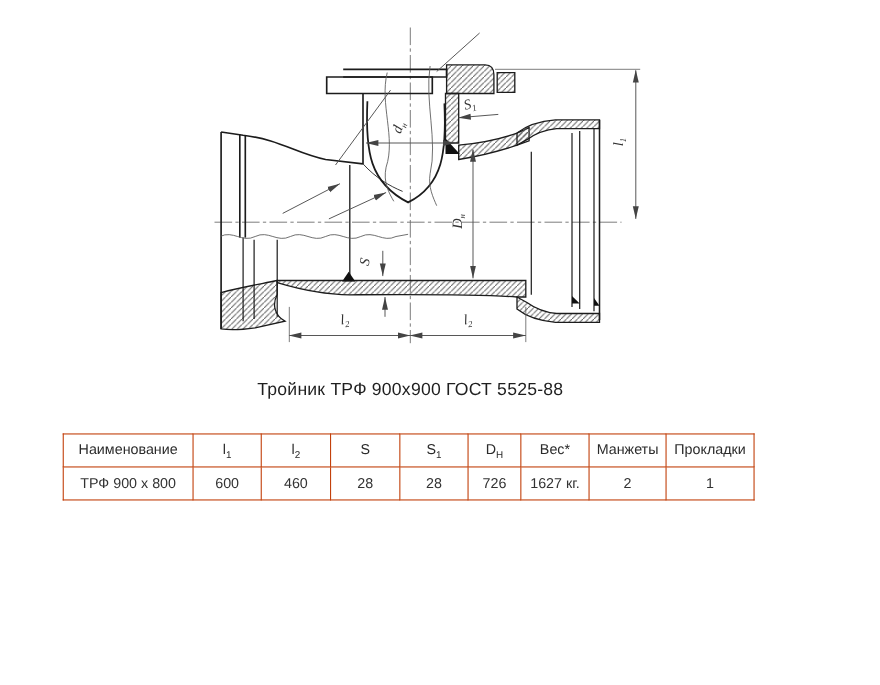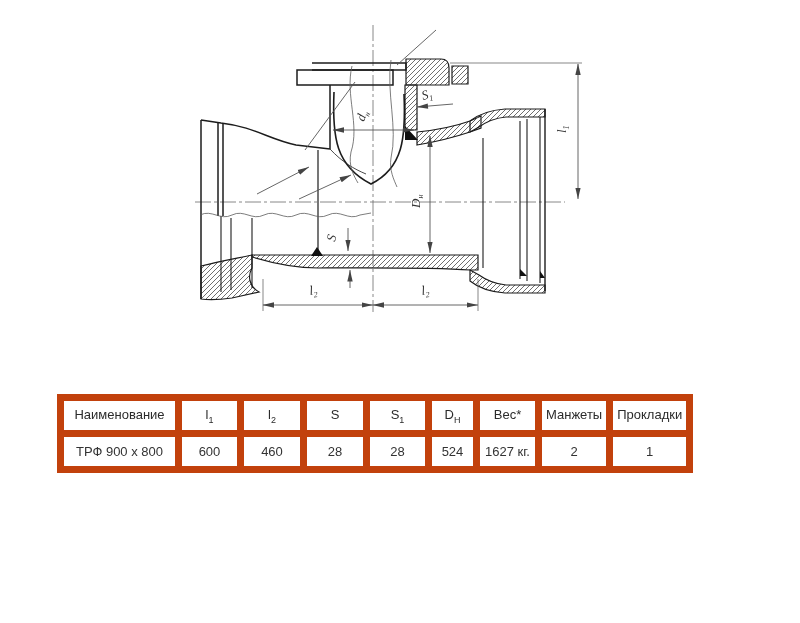--- a/index.html
+++ b/index.html
@@ -3,21 +3,21 @@
 <meta charset="utf-8">
 <style>
   html,body{margin:0;padding:0;background:#ffffff;}
   .page{position:relative;width:800px;height:623px;background:#ffffff;overflow:hidden;
         font-family:"Liberation Sans",sans-serif;}
   .drawing-svg{position:absolute;left:0;top:0;}
   .drawing-title{position:absolute;left:73px;top:346px;width:600px;text-align:center;
         font-size:16px;color:#1f1f1f;letter-spacing:.2px;}
   table.spec{position:absolute;left:57px;top:394px;border-collapse:collapse;
         font-size:13px;color:#333;}
-  table.spec th, table.spec td{border:7px solid #c2410c;font-weight:400;text-align:center;
+  table.spec th, table.spec td{border:1px solid #c2410c;font-weight:400;text-align:center;
         padding:0 4px;height:29px;white-space:nowrap;}
   table.spec th{color:#2b2b2b;}
   table.spec sub{font-size:9px;}
   .dimtext{font-family:"Liberation Serif",serif;font-style:italic;fill:#333;font-size:13px;}
   .dimtext .sub{font-size:8px;}
 </style>
 </head>
 <body>
 
 <div class="page">
@@ -130,20 +130,21 @@
       <text class="dimtext" x="364" y="122" transform="rotate(-70 364 122)"><tspan>d</tspan><tspan class="sub" dy="3">н</tspan></text>
       <text class="dimtext" x="423" y="100" transform="rotate(-16 423 100)"><tspan>S</tspan><tspan class="sub" dy="3">1</tspan></text>
       <text class="dimtext" x="420" y="208" transform="rotate(-90 420 208)"><tspan>D</tspan><tspan class="sub" dy="3">н</tspan></text>
       <text class="dimtext" x="335" y="242" transform="rotate(-78 335 242)"><tspan>S</tspan></text>
       <text class="dimtext" x="566" y="133" transform="rotate(-90 566 133)"><tspan>l</tspan><tspan class="sub" dy="3">1</tspan></text>
       <text class="dimtext" x="310" y="295" transform="rotate(-8 310 295)"><tspan>l</tspan><tspan class="sub" dy="3">2</tspan></text>
       <text class="dimtext" x="422" y="295" transform="rotate(-8 422 295)"><tspan>l</tspan><tspan class="sub" dy="3">2</tspan></text>
     </g>
   </svg>
 
+  <div class="drawing-title">Тройник ТРФ 900х900 ГОСТ 5525-88</div>
 
   <table class="spec">
     <colgroup>
       <col style="width:118px">
         <col style="width:62px">
         <col style="width:63px">
       <col style="width:63px">
         <col style="width:62px">
         <col style="width:48px">
       <col style="width:62px">
@@ -163,21 +164,21 @@
         <th><span>Прокладки</span><sub></sub></th>
       </tr>
     </thead>
     <tbody>
       <tr>
         <td>ТРФ 900 х 800</td>
         <td>600</td>
         <td>460</td>
         <td>28</td>
         <td>28</td>
-        <td>524</td>
+        <td>726</td>
         <td>1627 кг.</td>
         <td>2</td>
         <td>1</td>
       </tr>
     </tbody>
   </table>
 
 </div>
 
 </body></html>

